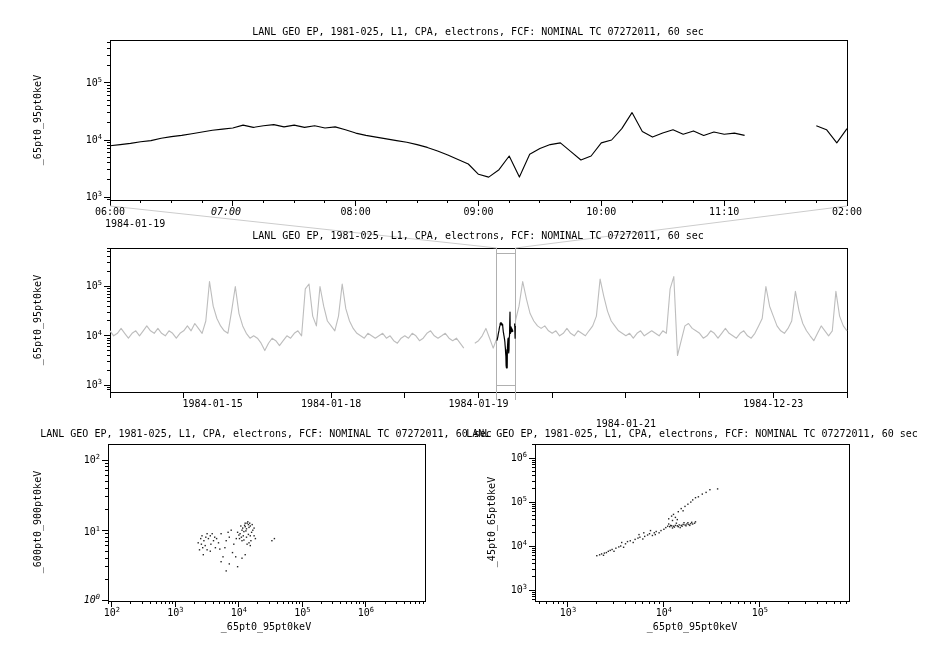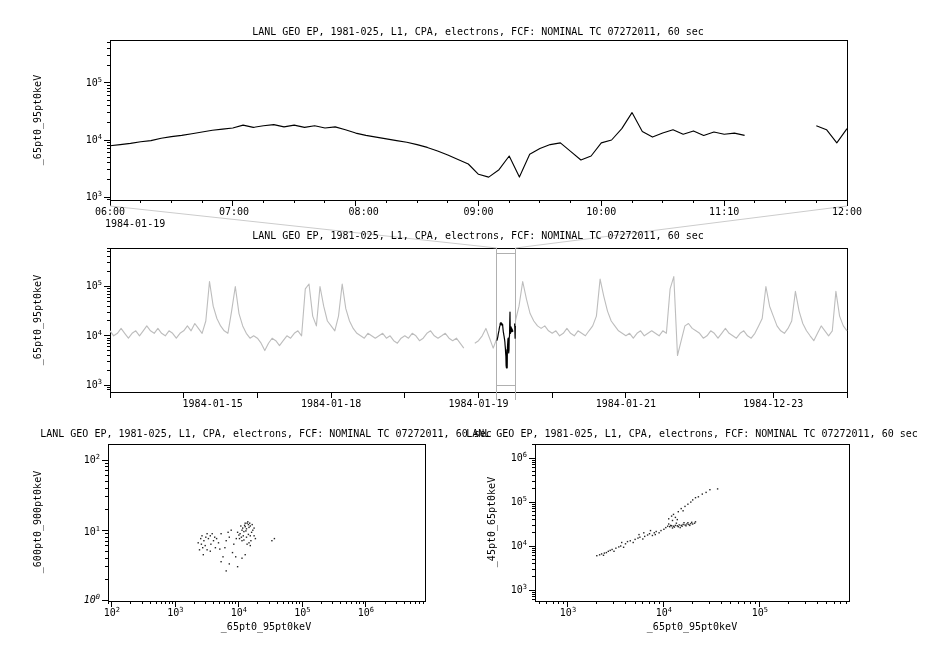--- a/index.html
+++ b/index.html
@@ -408,33 +408,33 @@
     <line x1="496.925" y1="253.5" x2="515.35" y2="253.5" stroke="#b0b0b0" stroke-width="1" shape-rendering="crispEdges"></line>
     <line x1="496.925" y1="385.5" x2="515.35" y2="385.5" stroke="#b0b0b0" stroke-width="1" shape-rendering="crispEdges"></line>
     <path d="M496.9 340.7L497.2 339.7L497.4 338.7L497.7 337.3L497.9 336.3L498.2 334.3L498.5 332.8L498.7 331.8L499.0 330.4L499.2 328.9L499.5 327.4L499.7 326.4L500.0 325.4L500.3 323.0L500.5 324.9L500.8 323.5L501.0 322.5L501.3 324.4L501.5 323.0L501.8 324.9L502.0 323.5L502.3 325.4L502.6 324.4L502.8 326.9L503.1 329.9L503.3 331.8L503.6 333.3L503.8 334.8L504.1 336.3L504.3 337.8L504.6 339.7L504.9 342.2L505.1 345.2L505.4 348.6L505.6 352.5L505.9 356.5L506.1 365.4L506.4 367.8L506.6 361.4L506.9 349.6L507.2 367.8L507.4 348.1L507.7 343.2L507.9 339.7L508.2 338.2L508.4 345.6L508.7 353.0L509.0 349.6L509.2 338.2L509.5 335.8L509.7 325.9L510.0 312.1L510.2 328.4L510.5 333.3L510.7 329.9L511.0 326.9L511.3 330.8L511.5 327.9L511.8 331.8L512.0 328.9L512.3 330.8L512.5 329.9L512.8 331.8M514.6 323.5L514.8 326.9L515.1 338.2L515.3 325.9" fill="none" stroke="#000000" stroke-width="1.2" stroke-linejoin="round"></path>
   </svg>
 
 <div id="labels">
     <div class="ty" style="left: 102px; top: 197.143px;">10<sup>3</sup></div>
     <div class="ty" style="left: 102px; top: 140px;">10<sup>4</sup></div>
     <div class="ty" style="left: 102px; top: 82.8571px;">10<sup>5</sup></div>
     <div class="tl" style="left: 110px; top: 206px;">06:00</div>
-    <div class="tl" style="left: 234px; top: 206px;">07:00</div>
-    <div class="tl" style="left: 355.667px; top: 206px; margin-left: 8px;">08:00</div>
+    <div class="tl" style="left: 226px; top: 206px; font-style: italic;">07:00</div>
+    <div class="tl" style="left: 355.667px; top: 206px;">08:00</div>
     <div class="tl" style="left: 478.5px; top: 206px;">09:00</div>
     <div class="tl" style="left: 601.333px; top: 206px;">10:00</div>
     <div class="tl" style="left: 724.167px; top: 206px;">11:10</div>
-    <div class="tl" style="left: 847px; top: 206px;">12:00</div>
+    <div class="tl" style="left: 847px; top: 206px;">02:00</div>
     <div class="ty" style="left: 102px; top: 385.096px;">10<sup>3</sup></div>
     <div class="ty" style="left: 102px; top: 335.781px;">10<sup>4</sup></div>
     <div class="ty" style="left: 102px; top: 286.466px;">10<sup>5</sup></div>
     <div class="tl" style="left: 183.7px; top: 398px; margin-left: 29px;">1984-01-15</div>
     <div class="tl" style="left: 331.1px; top: 398px;">1984-01-18</div>
     <div class="tl" style="left: 478.5px; top: 398px;">1984-01-19</div>
-    <div class="tl" style="left: 625.9px; top: 398px; text-align: right;">1984-01-21</div>
+    <div class="tl" style="left: 625.9px; top: 418px; text-align: right;">1984-01-21</div>
     <div class="tl" style="left: 773.3px; top: 398px;">1984-12-23</div>
     <div class="ty" style="left: 100px; top: 600.299px; font-style: italic;">10<sup>0</sup></div>
     <div class="ty" style="left: 100px; top: 532px;">10<sup>1</sup></div>
     <div class="ty" style="left: 100px; top: 460.121px;">10<sup>2</sup></div>
     <div class="tl" style="left: 111.812px; top: 607px;">10<sup>2</sup></div>
     <div class="tl" style="left: 175.339px; top: 607px;">10<sup>3</sup></div>
     <div class="tl" style="left: 238.866px; top: 607px;">10<sup>4</sup></div>
     <div class="tl" style="left: 302.393px; top: 607px;">10<sup>5</sup></div>
     <div class="tl" style="left: 365.92px; top: 607px;">10<sup>6</sup></div>
     <div class="ty" style="left: 527px; top: 590.006px;">10<sup>3</sup></div>

